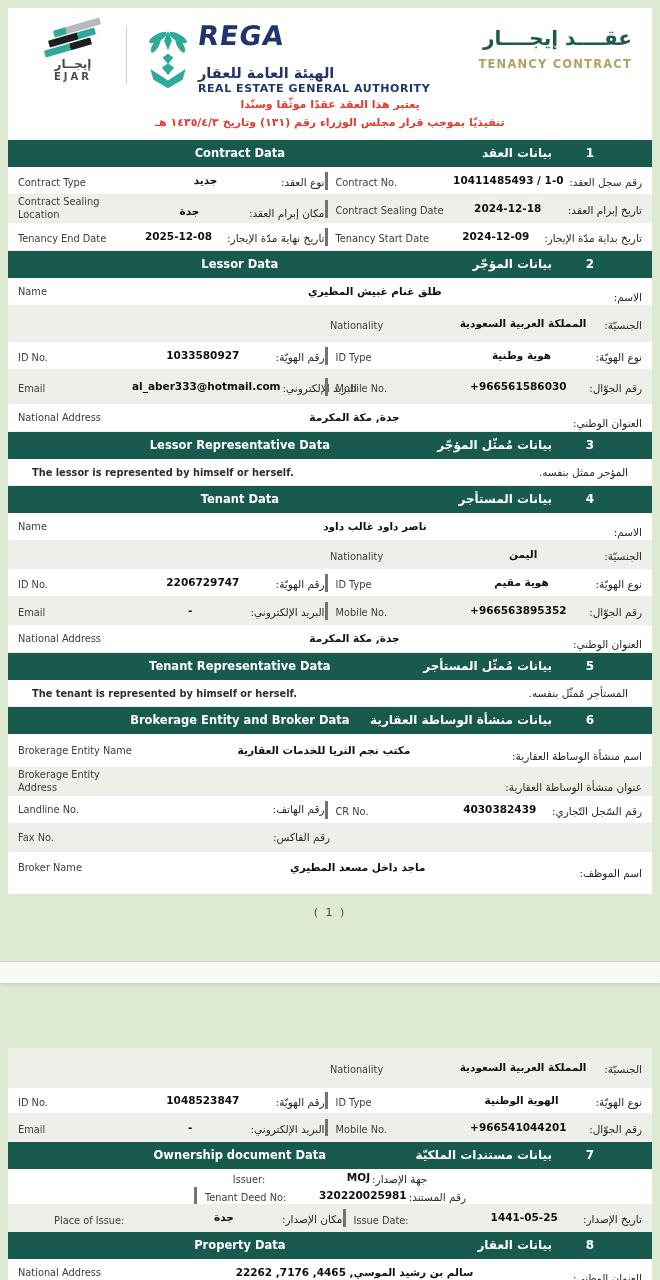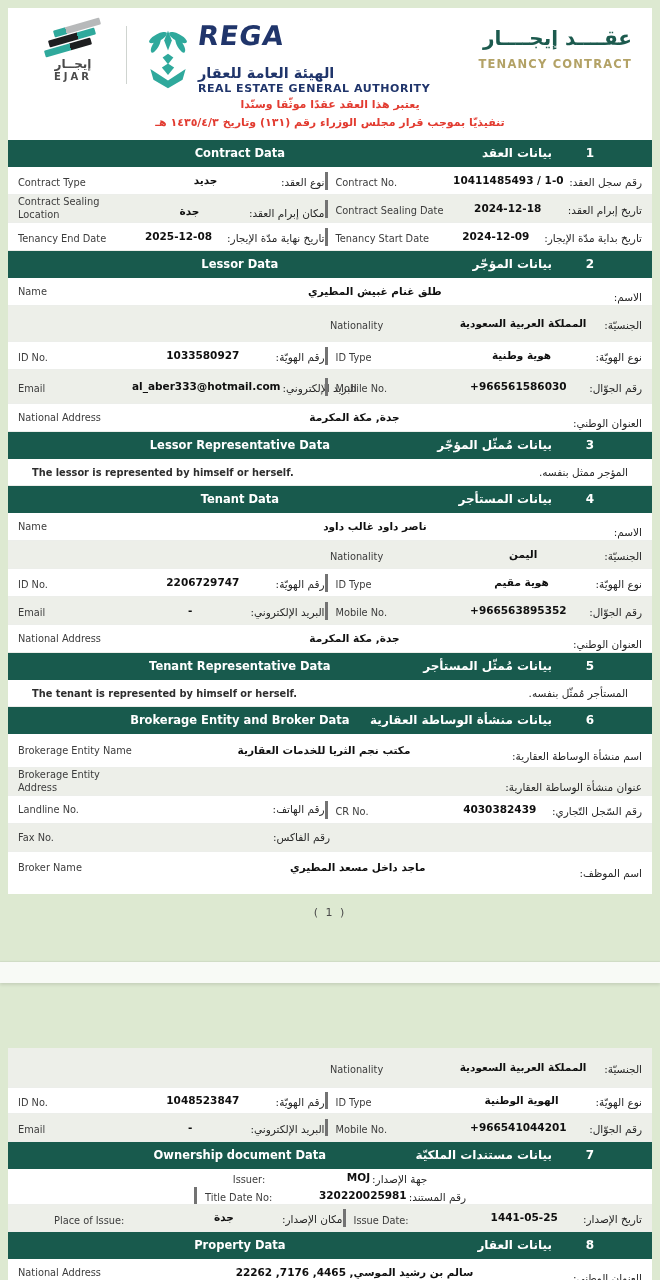--- a/index.html
+++ b/index.html
@@ -355,21 +355,21 @@
     <span class="bar-ar">بيانات مستندات الملكيّة</span>
     <span class="bnum">7</span>
   </div>
   <div class="row" style="min-height:27px;flex-direction:column;">
     <div class="half">
       <span class="en">Issuer:</span>
       <span class="val">MOJ</span>
       <span class="ar">جهة الإصدار:</span>
     </div>
     <div class="half rhalf">
-      <span class="en">Title Date No:</span>
+      <span class="en">Tenant Deed No:</span>
       <span class="val">320220025981</span>
       <span class="ar">رقم المستند:</span>
     </div>
   </div>
   <div class="row alt" style="min-height:27px;padding-left:46px;">
     <div class="half">
       <span class="en">Place of Issue:</span>
       <span class="val">جدة</span>
       <span class="ar">مكان الإصدار:</span>
     </div>

